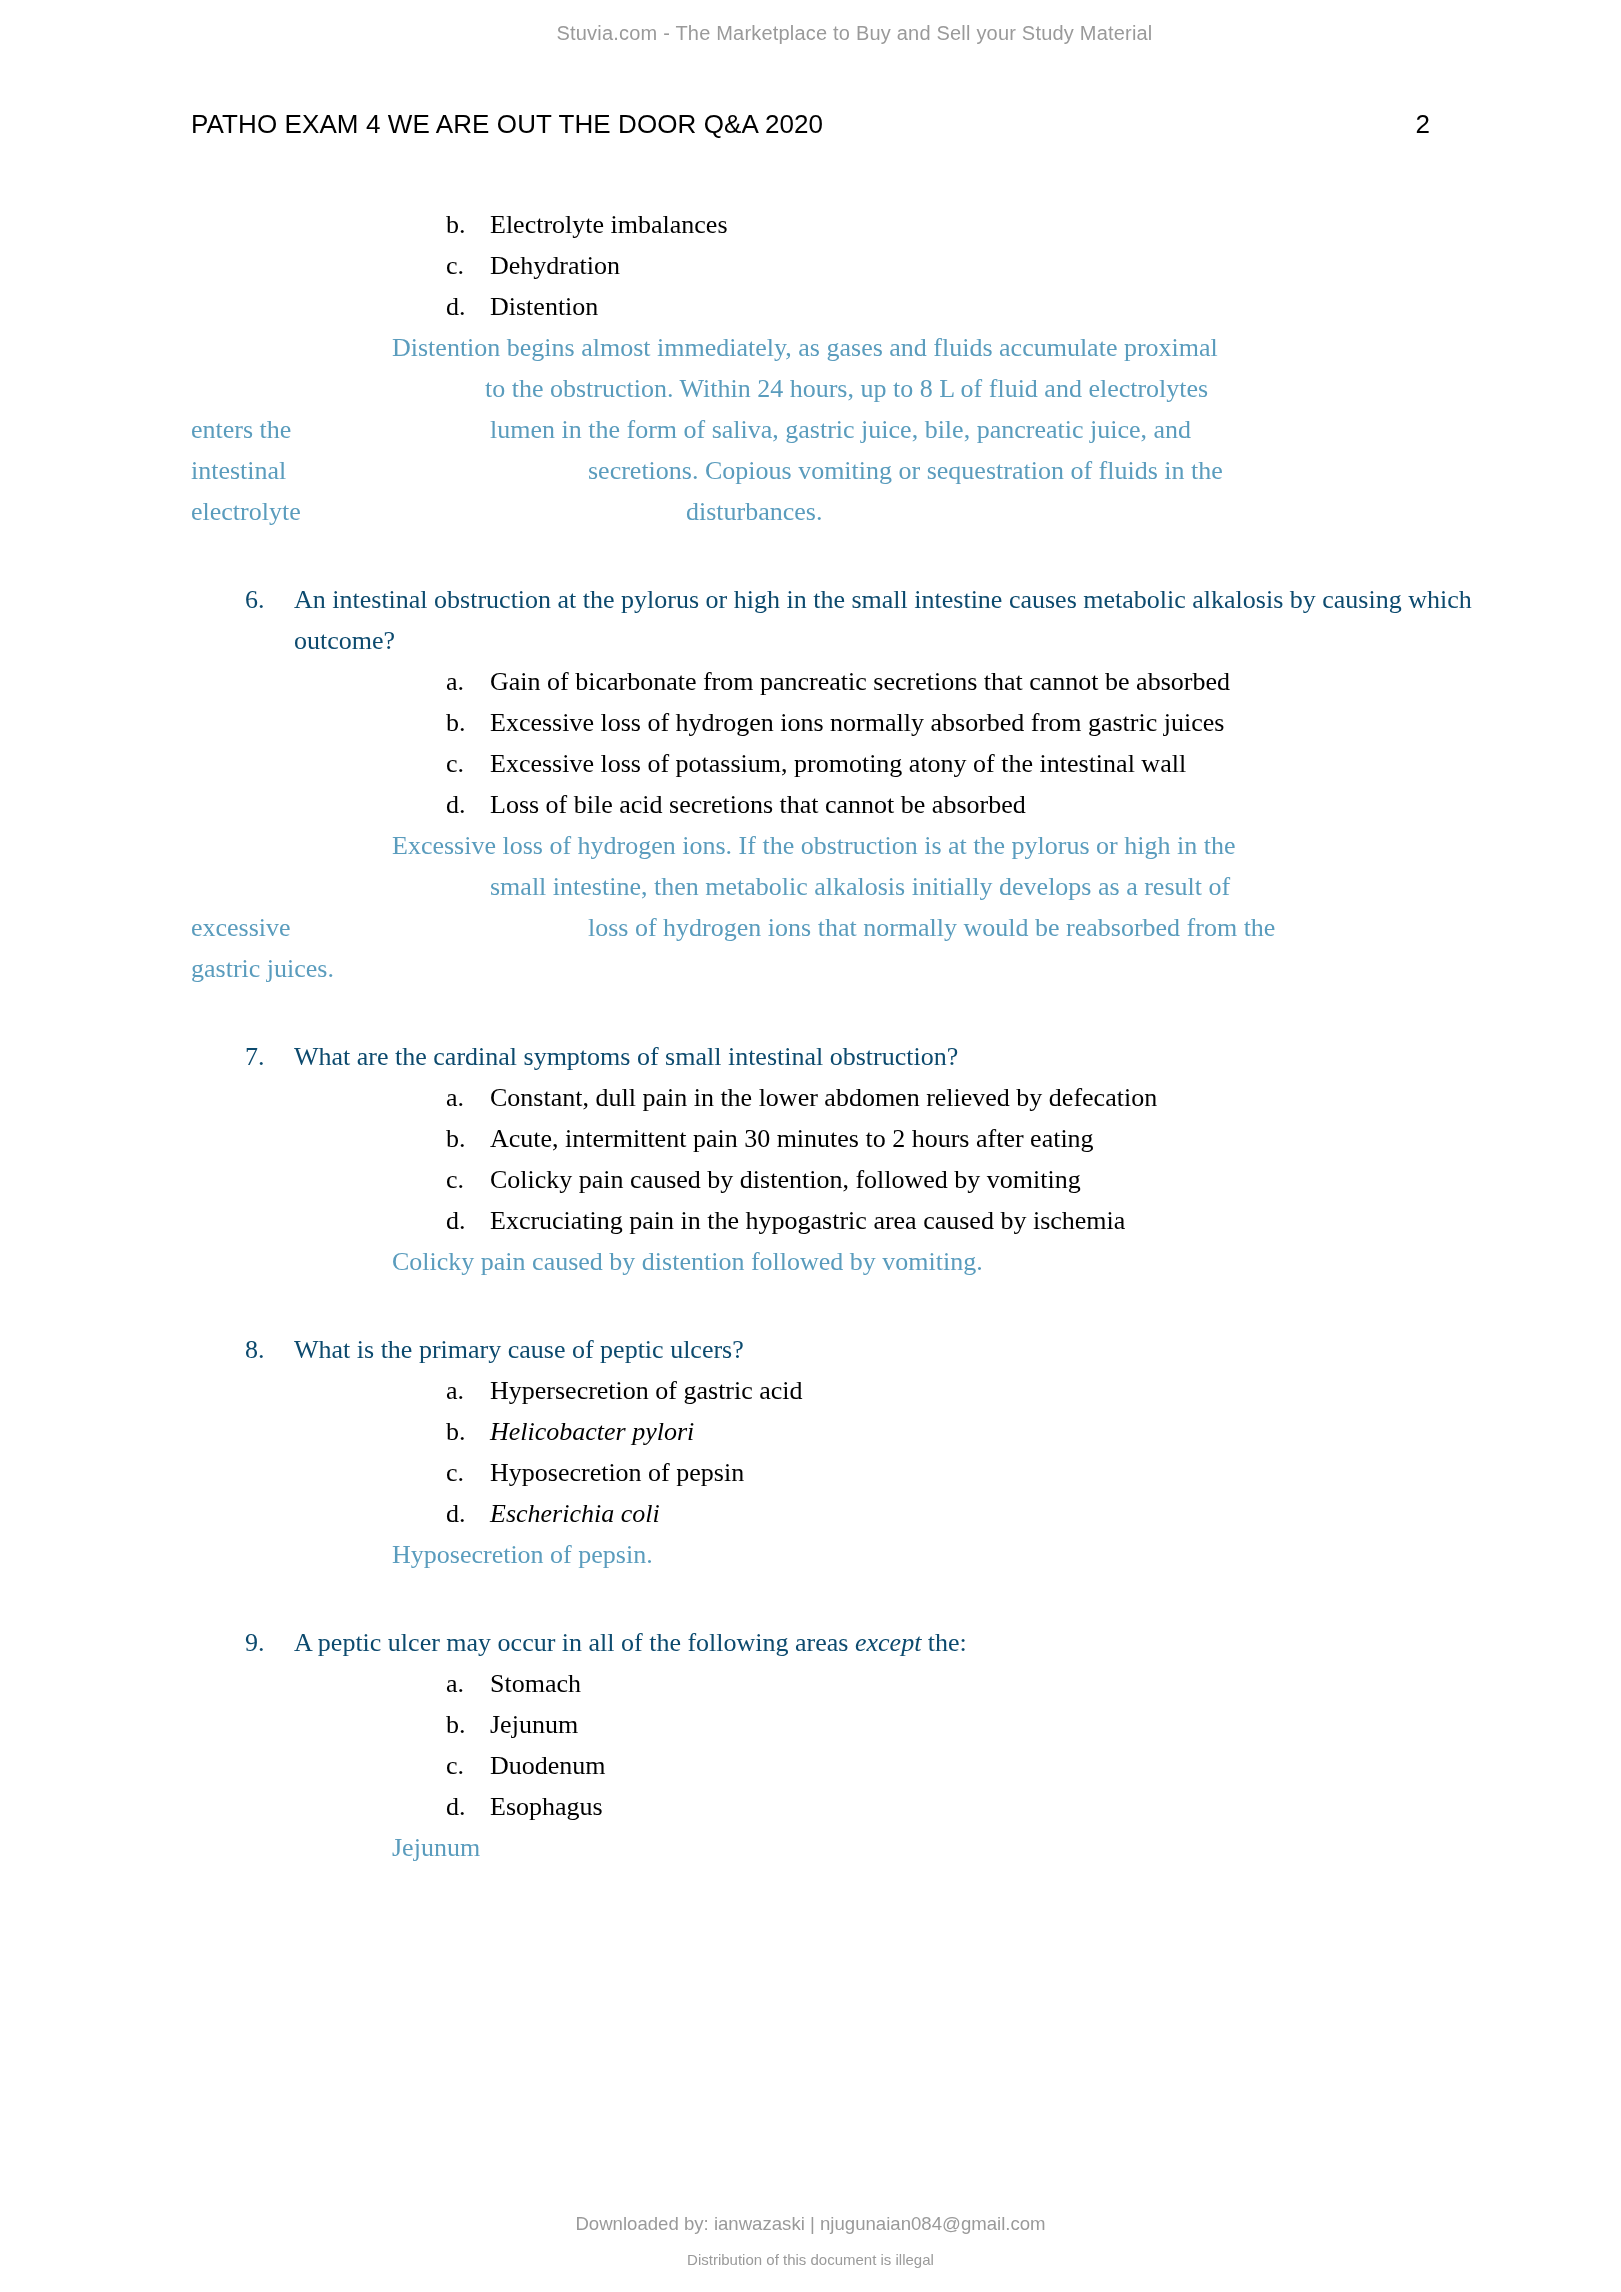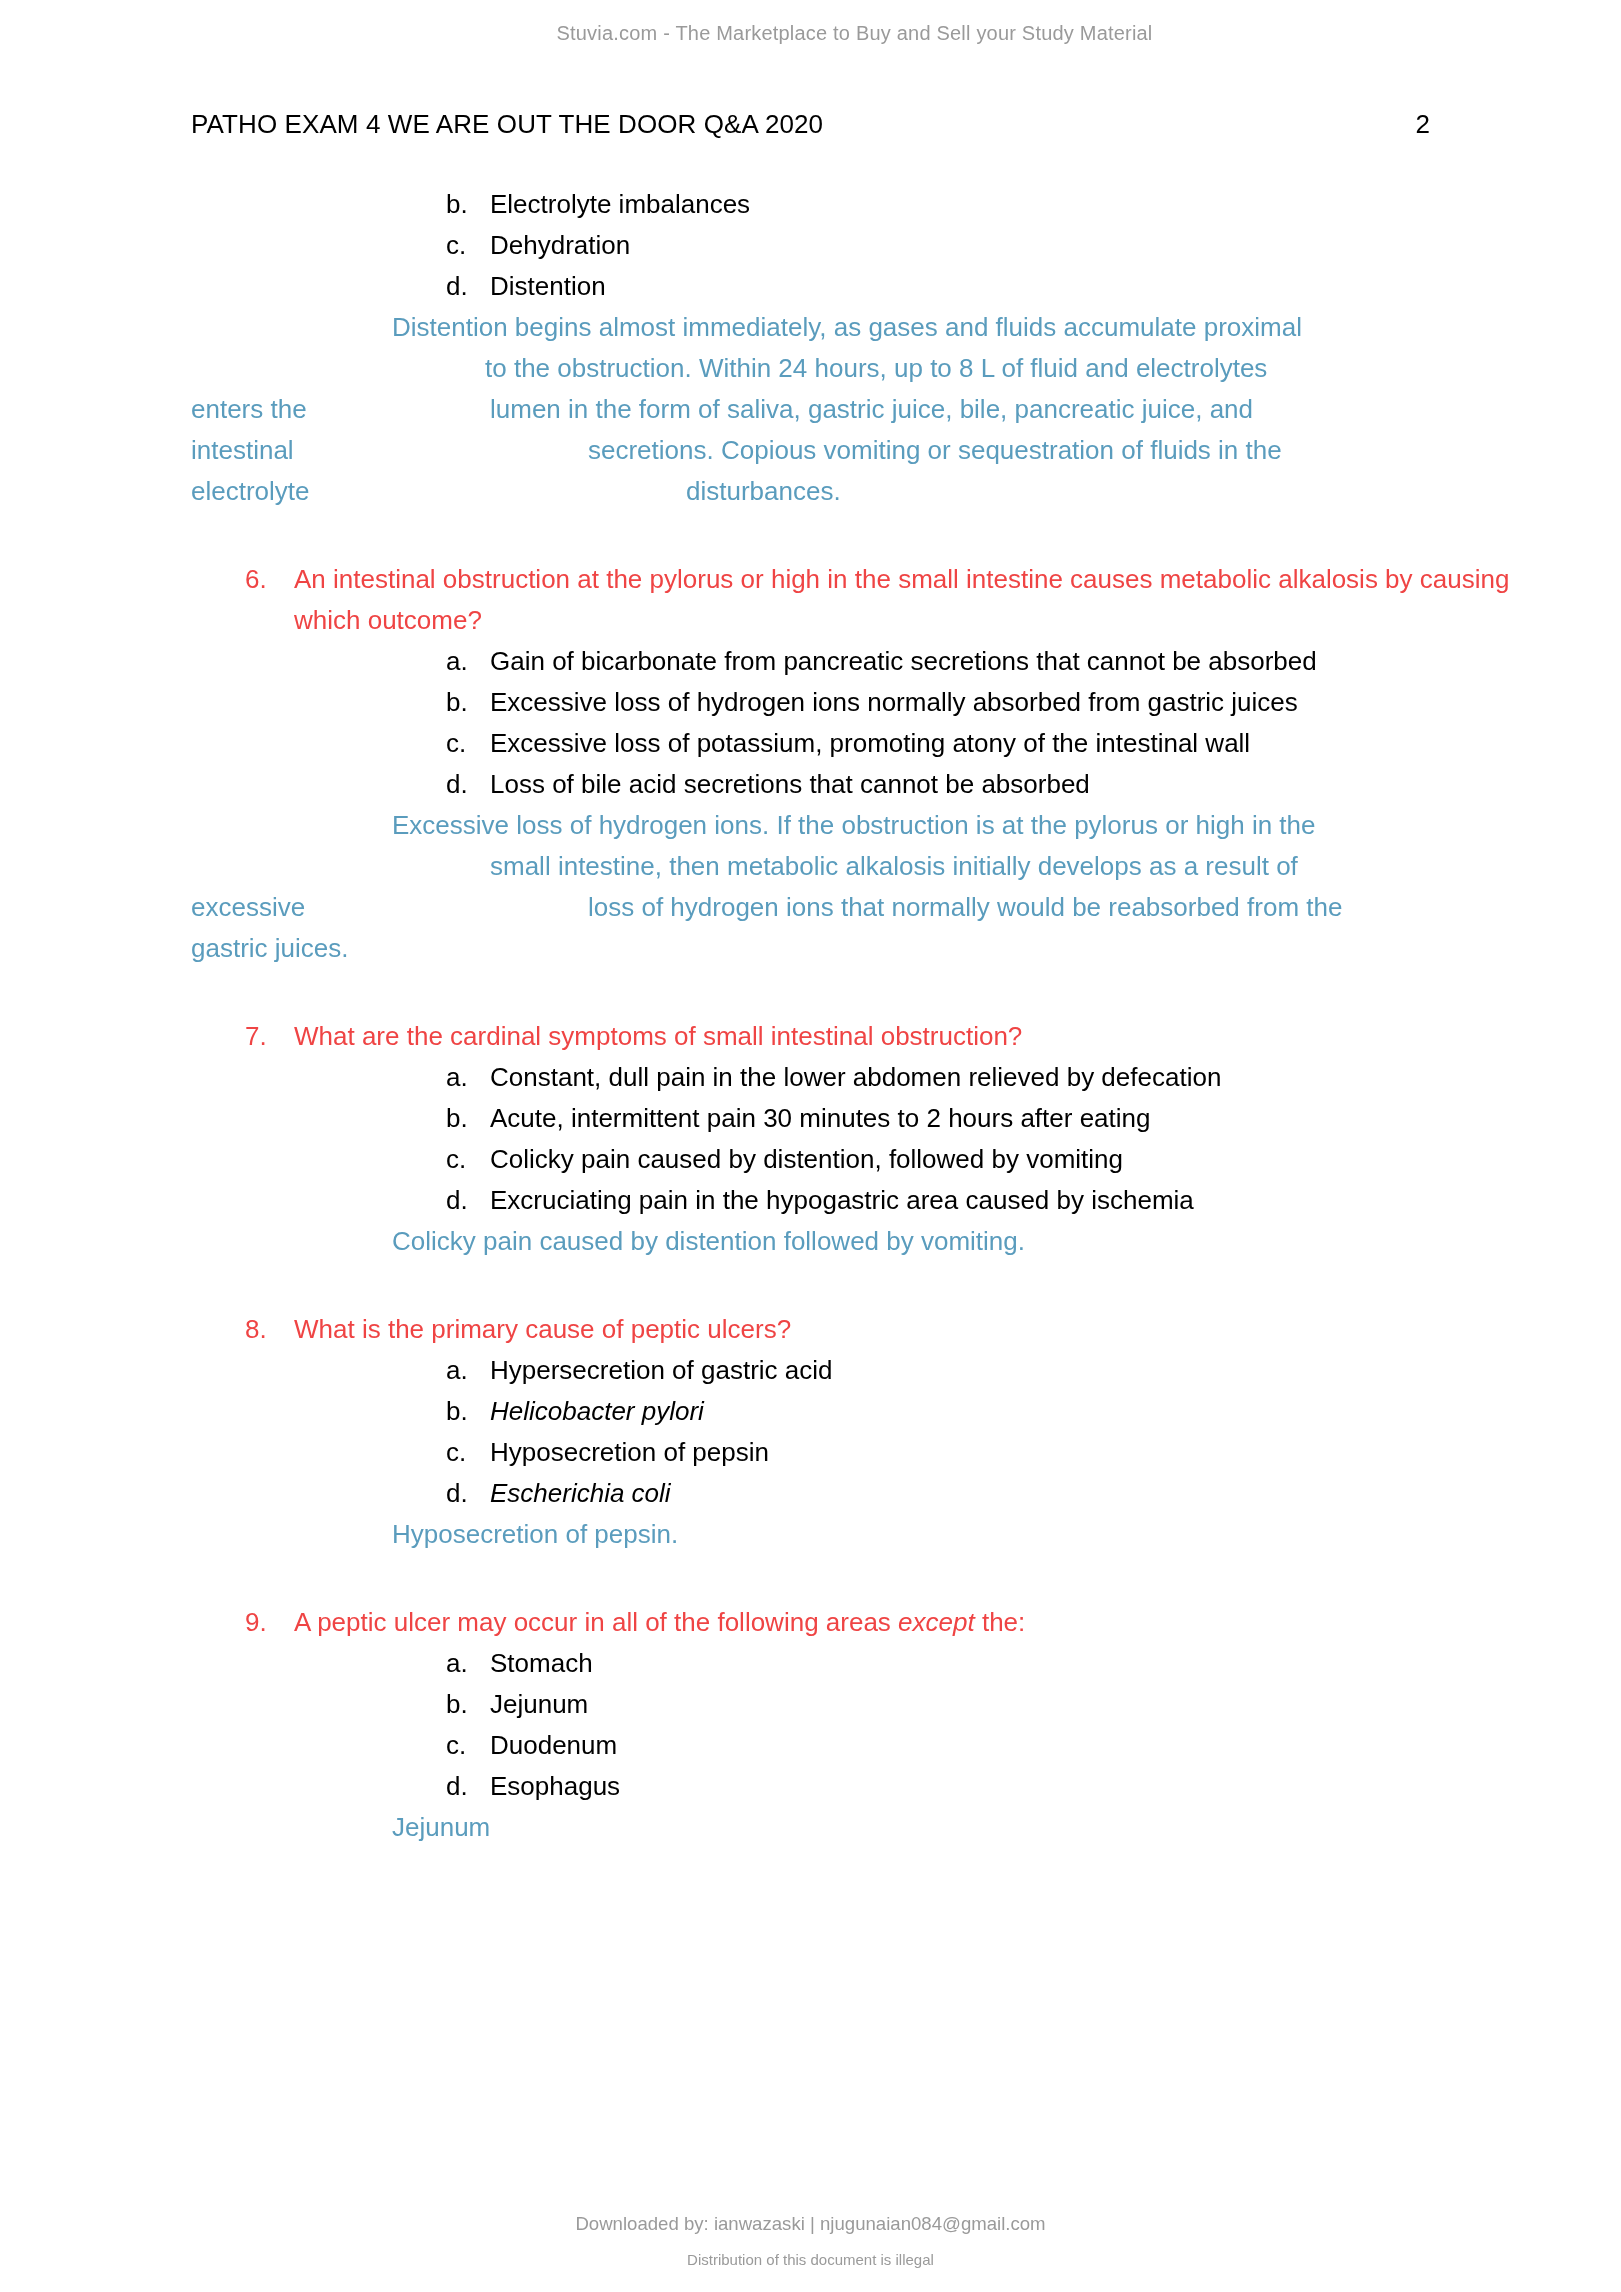--- a/index.html
+++ b/index.html
@@ -54,23 +54,24 @@
   }
   .page-number {
     font-family: "Liberation Sans", sans-serif;
     font-size: 26px;
     color: #000000;
   }
 
   
   .content {
     position: absolute;
-    top: 184px;
+    top: 204px;
     left: 0;
     width: 1610px;
+    font-family: Liberation Serif, serif;
   }
 
   
   .opt {
     position: relative;
     margin: 0;
     padding: 0 0 0 446px;
     font-size: 26px;
     line-height: 41px;
     color: #000000;
@@ -83,21 +84,21 @@
   .opt .otext { }
   .opt .otext.ital { font-style: italic; }
 
   
   .q {
     position: relative;
     padding-left: 294px;
     text-indent: -49px;
     font-size: 26px;
     line-height: 41px;
-    color: #ef4444;
+    color: #0c4a6e;
     max-width: 1264px;
   }
   .q .qnum { display: inline-block; width: 49px; text-indent: 0; }
   .q .ital { font-style: italic; }
 
   
   .ans {
     color: #5a9cbd;
     font-size: 26px;
     line-height: 41px;

